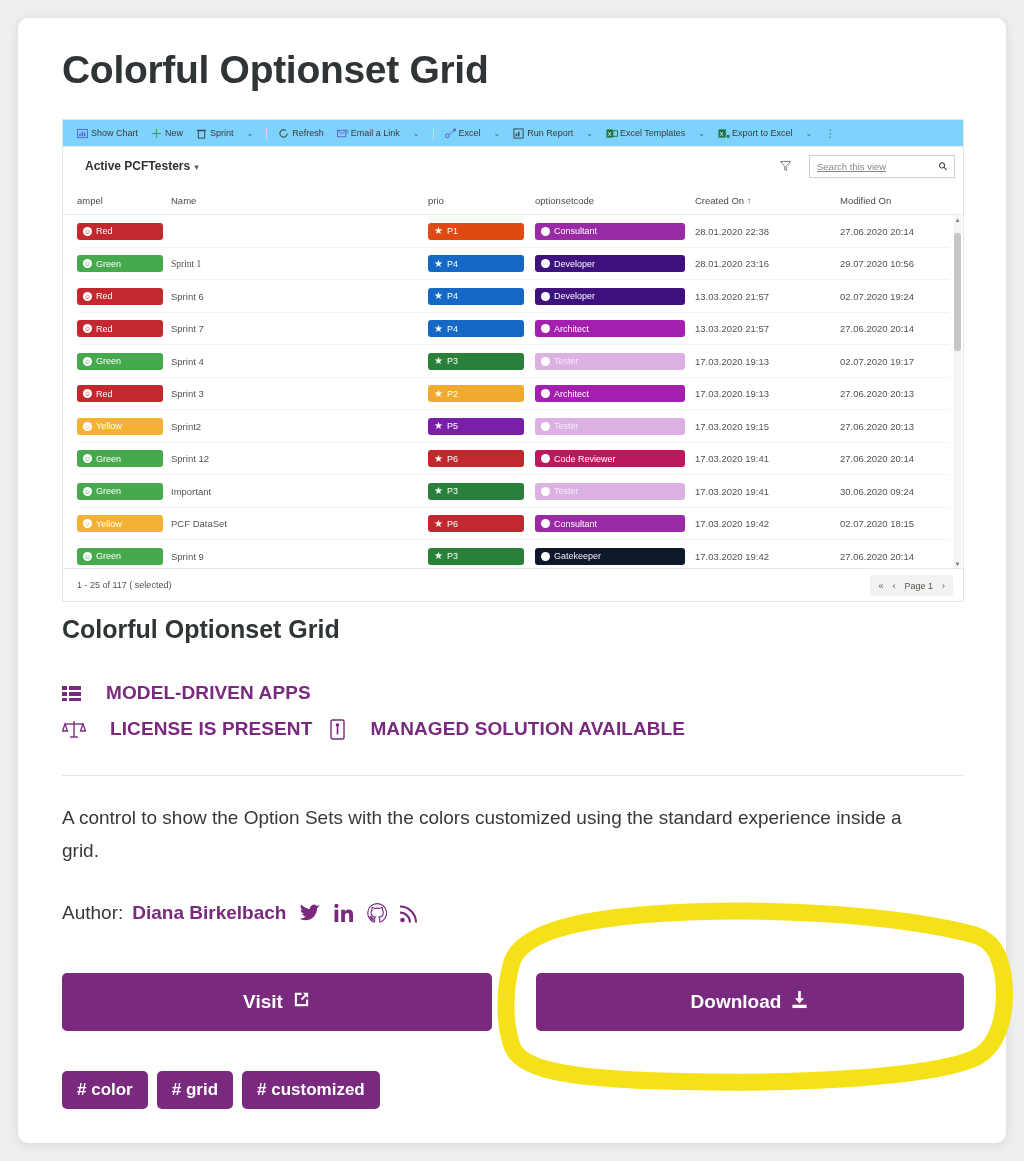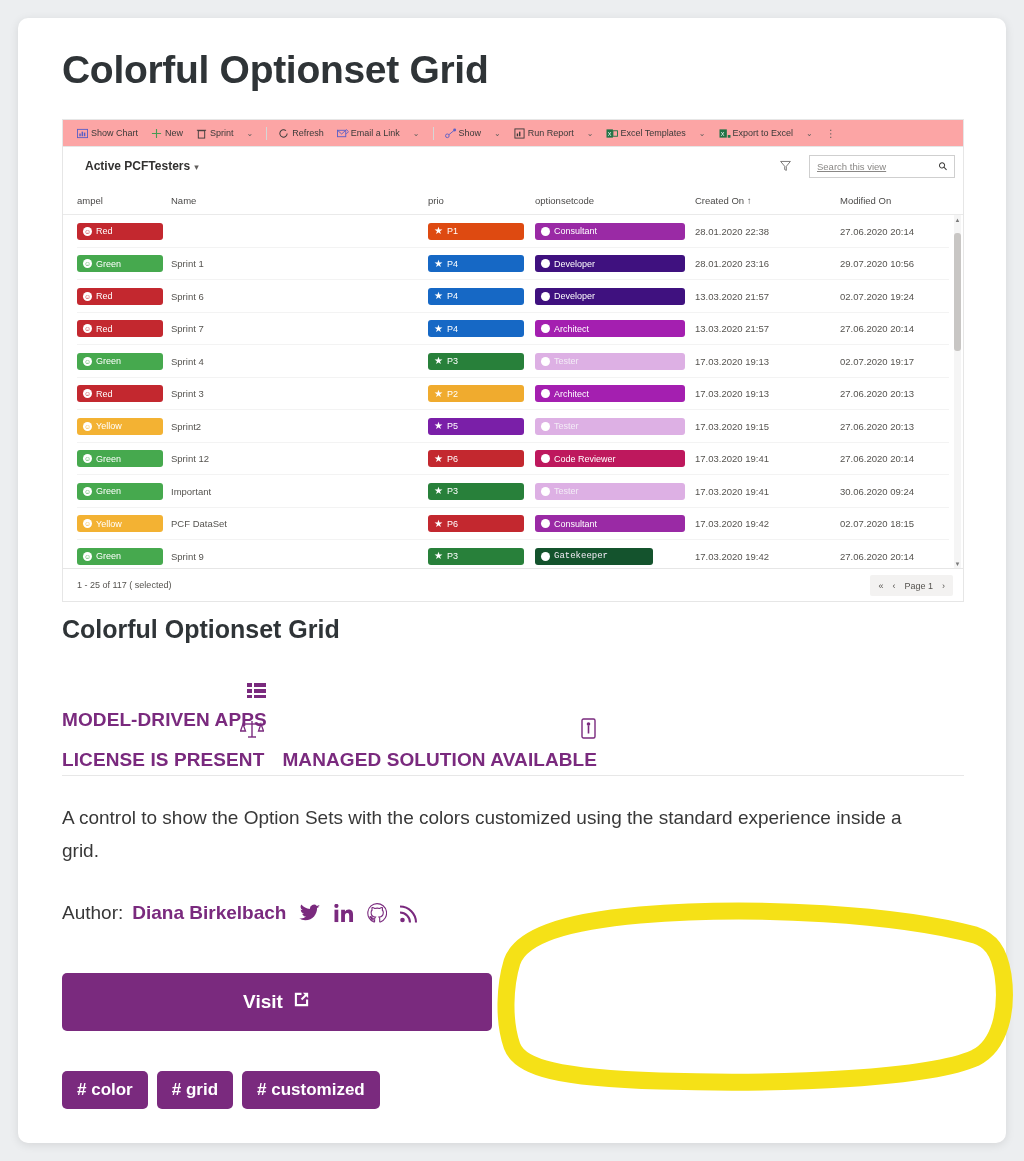--- a/index.html
+++ b/index.html
@@ -31,21 +31,21 @@
     width: 902px; height: 483px;
     background: #ffffff;
     border: 1px solid #e6e6e6;
     overflow: hidden;
     font-family: "Liberation Sans", sans-serif;
   }
   .shot-toolbar {
     position: absolute; left: 0; top: 0; width: 100%; height: 27px;
     border-bottom: 1px solid #e6e6e6;
     display: flex; align-items: center; padding-left: 14px;
-    background: #fca5a5;
+    background: #7dd3fc;
   }
   .tb-item {
     display: flex; align-items: center; gap: 4px;
     font-size: 9px; color: #3b3a39; white-space: nowrap;
     margin-right: 13px;
   }
   .tb-ico { width: 10px; height: 10px; display:inline-block; position: relative; }
   .tb-chev { font-size: 8px; color: #605e5c; margin-right: 13px; }
   .tb-sep { width:1px; height:13px; background:#d6d6d6; margin-right: 11px; }
   .tb-dots { font-size: 10px; color:#605e5c; letter-spacing: 0; }
@@ -112,21 +112,21 @@
   }
   .foot-right span { font-size:9px; color:#55534f; }
 
   
   .sub-title {
     position:absolute; left:44px; top:597px;
     font-size:25px; font-weight:bold; color:#2f3437;
   }
   .meta-row1 { position:absolute; left:44px; top:664px; display:flex; align-items:center; gap:10px;}
   .meta-row2 { position:absolute; left:44px; top:700px; display:flex; align-items:center; gap:10px;}
-  .meta-item { display:flex; align-items:flex-end; gap:10px;flex-direction:column; }
+  .meta-item { display:flex; align-items:center; gap:24px; }
   .meta-txt {
     font-size:19px; font-weight:bold; color:#7a2a7e; letter-spacing:0.1px;
   }
   .meta-ico { color:#7a2a7e; display:flex; align-items:center; }
   .divider {
     position:absolute; left:44px; top:757px; width:902px; height:1px; background:#e7e7e7;
   }
   .desc {
     position:absolute; left:44px; top:783px; width: 880px;
     font-size:19px; color:#383838; line-height:1.75;
@@ -208,21 +208,21 @@
           <span>Email a Link</span>
         </div>
         <span class="tb-chev">⌄</span>
         <div class="tb-sep"></div>
         <div class="tb-item">
           <span class="tb-ico"><svg width="12" height="11" viewBox="0 0 13 12">
               <circle cx="2.5" cy="8.5" r="2" fill="none" stroke="#5b5fc7" stroke-width="1"></circle>
               <path d="M4 7.5L10 2.5" stroke="#5b5fc7" stroke-width="1"></path>
               <circle cx="10.5" cy="2.2" r="1.6" fill="#5b5fc7"></circle>
             </svg></span>
-          <span>Show</span>
+          <span>Excel</span>
         </div>
         <span class="tb-chev">⌄</span>
         <div class="tb-item">
           <span class="tb-ico"><svg width="11" height="11" viewBox="0 0 12 12">
               <rect x="1" y="1" width="10" height="10" fill="none" stroke="#3b3a39" stroke-width="1"></rect>
               <rect x="3" y="6" width="1.5" height="3" fill="#3b3a39"></rect>
               <rect x="5.5" y="4" width="1.5" height="5" fill="#3b3a39"></rect>
             </svg></span>
           <span>Run Report</span>
         </div>
@@ -300,21 +300,21 @@
           </div>
           <div class="row-sep"></div>
         </div>
         <div class="grow">
           <div class="cell" style="left: 14px; width: 100px;">
             <div class="pill" style="background:#46a94e;width:86px;">
               <span class="dot" style="color:#46a94e">☺</span>
               <span>Green</span>
             </div>
           </div>
-          <div class="cell" style="left: 108px; width: 250px;">
+          <div class="cell" style="left: 108px; width: 250px; font-family: Liberation Serif, serif;">
             <span class="name-txt">Sprint 1</span>
           </div>
           <div class="cell" style="left: 365px; width: 100px;">
             <div class="pill" style="background:#1668c5;width:96px;">
               <span class="star">★</span>
               <span>P4</span>
             </div>
           </div>
           <div class="cell" style="left: 472px; width: 160px;">
             <div class="pill" style="background:#3f117f;width:150px;">
@@ -580,21 +580,21 @@
           <div class="cell" style="left: 108px; width: 250px;">
             <span class="name-txt">Sprint 9</span>
           </div>
           <div class="cell" style="left: 365px; width: 100px;">
             <div class="pill" style="background:#28803a;width:96px;">
               <span class="star">★</span>
               <span>P3</span>
             </div>
           </div>
           <div class="cell" style="left: 472px; width: 160px;">
-            <div class="pill" style="background:#14532d;width:118px;color:#f3ecf6;font-family:Liberation Mono, monospace;">
+            <div class="pill" style="background:#0f172a;width:150px;color:#f3ecf6;">
               <span class="dot"></span>
               <span>Gatekeeper</span>
             </div>
           </div>
           <div class="cell" style="left: 632px; width: 140px;">
             <span class="date-txt">17.03.2020 19:42</span>
           </div>
           <div class="cell" style="left: 777px; width: 140px;">
             <span class="date-txt">27.06.2020 20:14</span>
           </div>
@@ -697,20 +697,29 @@
   <button class="btn" id="visit-btn">
     <span>Visit</span>
     <span>
       <svg width="19" height="19" viewBox="0 0 20 20">
           <path d="M3 3h7v2.2H5.2v9.6h9.6V10H17v7H3z" fill="#fff"></path>
           <path d="M11.5 3H17v5.5l-2-2-4.2 4.2-1.5-1.5L13.5 5z" fill="#fff"></path>
         </svg>
     </span>
   </button>
 
+  <button class="btn" id="download-btn">
+    <span>Download</span>
+    <span>
+      <svg width="19" height="19" viewBox="0 0 20 20">
+          <path d="M8.6 1h2.8v7.6h3.4L10 14.3 5.2 8.6h3.4z" fill="#fff"></path>
+          <path d="M2.5 15.5h15V19h-15z" fill="#fff"></path>
+        </svg>
+    </span>
+  </button>
 
   <div class="tags" id="taglist">
       <div class="tag"># color</div>
       <div class="tag"># grid</div>
       <div class="tag"># customized</div>
     </div>
 
 </div>
 
 <svg class="annotation" viewBox="0 0 1024 1161">

